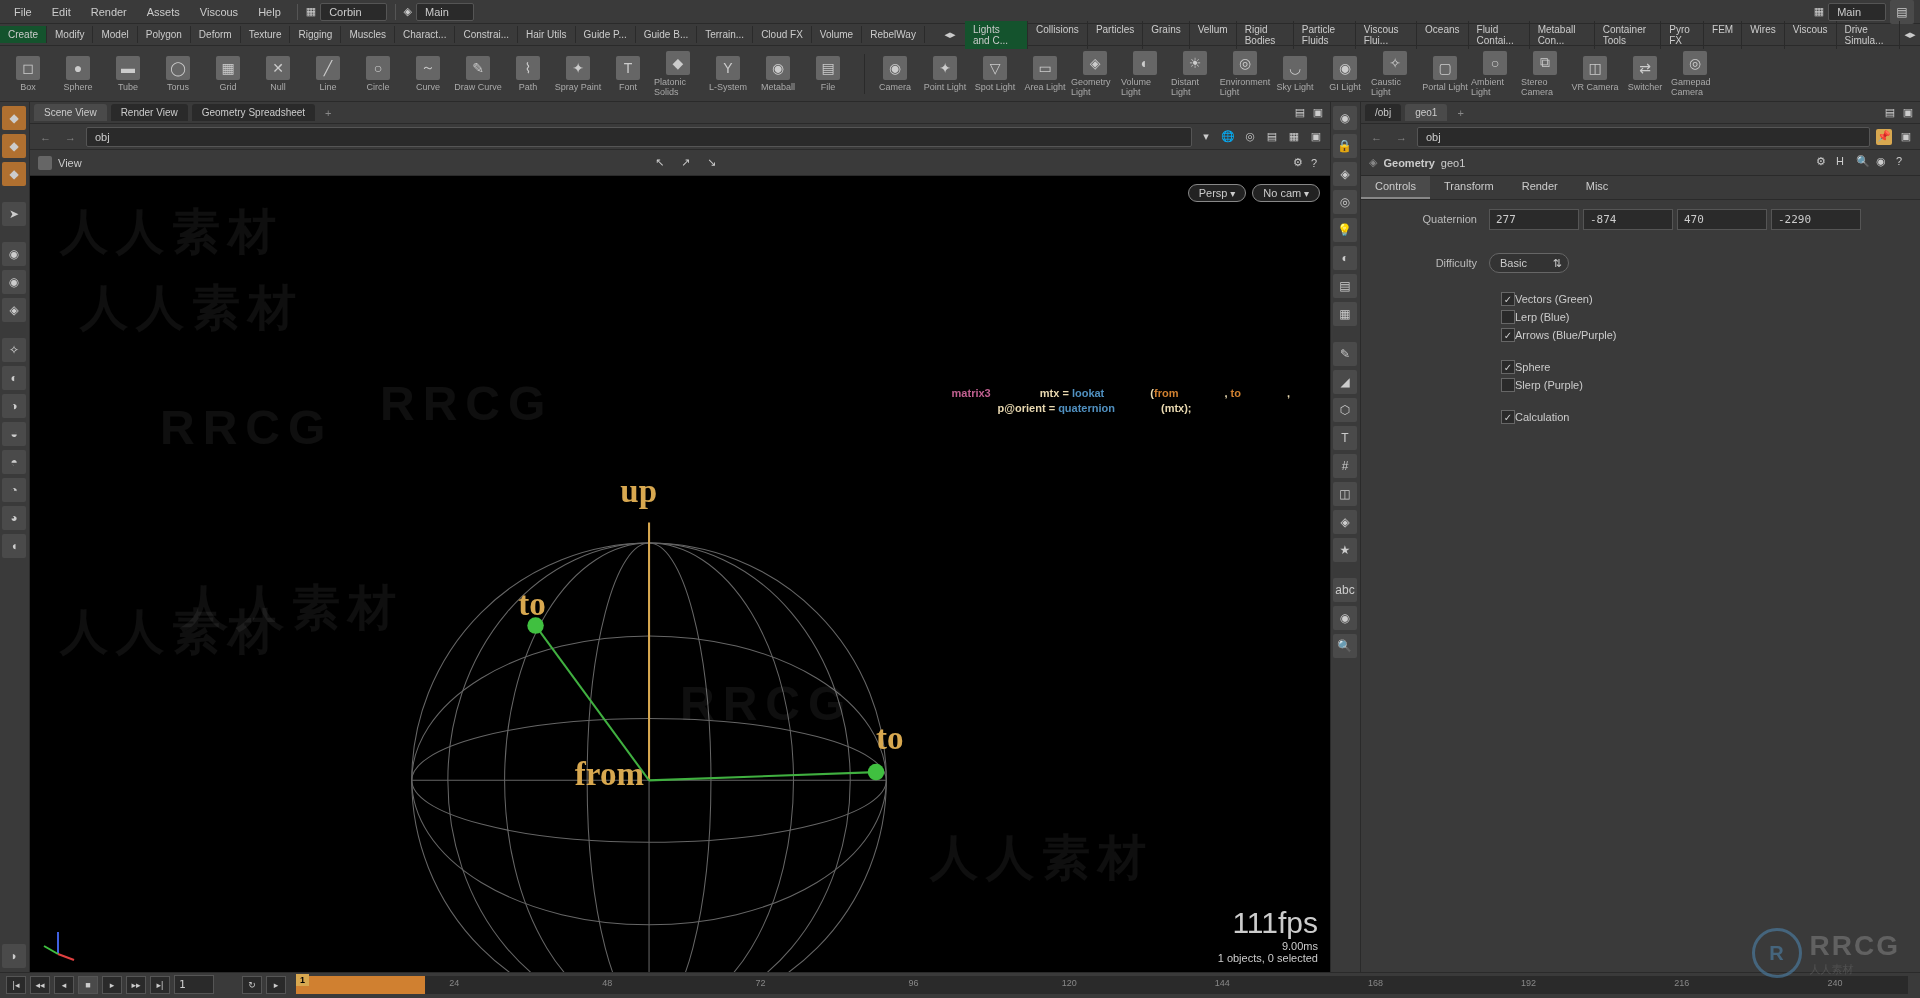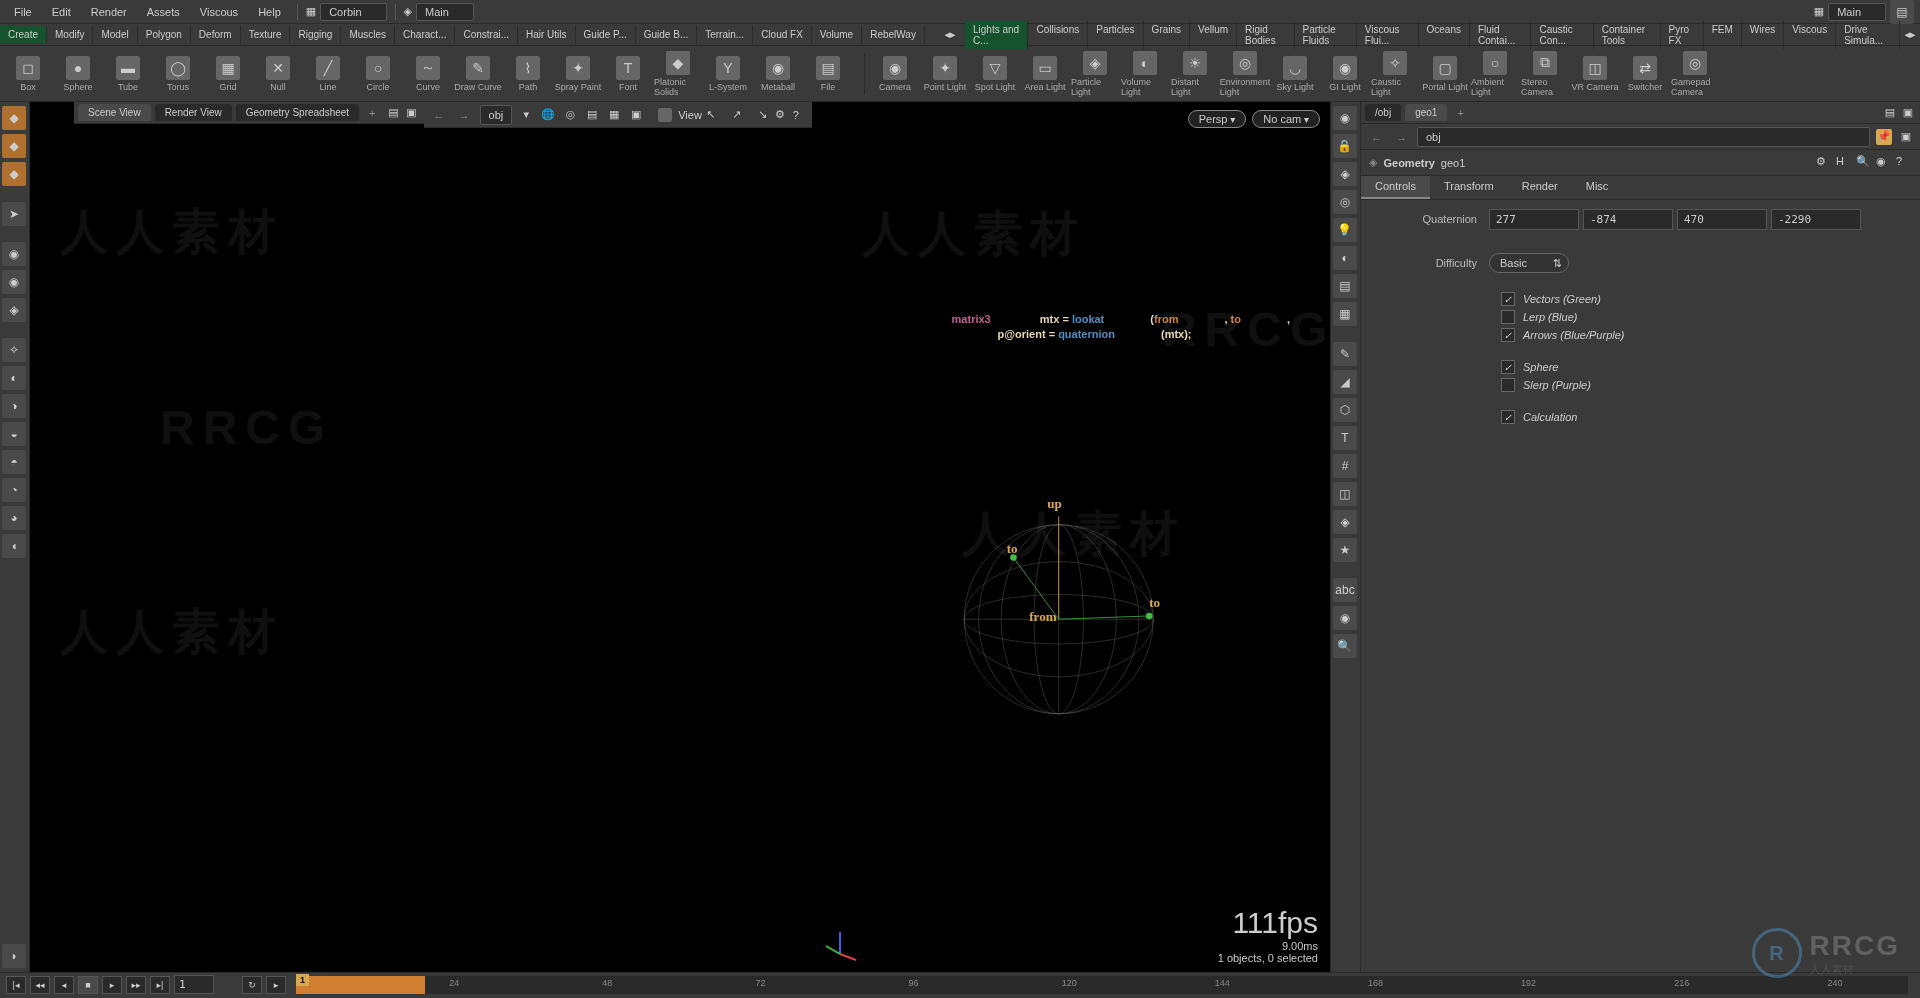--- a/index.html
+++ b/index.html
@@ -13,21 +13,21 @@
 .shelf-tab.active { background: #14532d; }
 .shelf-tools { background: #3a3a3a; height: 56px; display: flex; align-items: center; padding: 0 4px; gap: 2px; border-bottom: 1px solid #2a2a2a; }
 .tool-btn { display: flex; flex-direction: column; align-items: center; justify-content: center; width: 48px; height: 50px; cursor: pointer; border-radius: 2px; }
 .tool-icon { width: 24px; height: 24px; background: #666; border-radius: 2px; margin-bottom: 2px; display: flex; align-items: center; justify-content: center; font-size: 14px; }
 .tool-label { font-size: 9px; color: #aaa; }
 .tool-sep { width: 1px; height: 40px; background: #2a2a2a; margin: 0 4px; }
 .main-area { display: flex; height: 870px; }
 .left-tools { width: 30px; background: #3a3a3a; border-right: 1px solid #2a2a2a; display: flex; flex-direction: column; padding: 4px 2px; gap: 4px; }
 .lt-btn { width: 24px; height: 24px; background: #4a4a4a; border-radius: 2px; cursor: pointer; display: flex; align-items: center; justify-content: center; font-size: 12px; }
 .lt-btn.orange { background: #b07030; }
-.center-panel { flex: 1; display: flex; flex-direction: row; background: #000; padding-left: 44px; }
+.center-panel { flex: 1; display: flex; flex-direction: column; background: #000; }
 .pane-tabs { height: 22px; background: #3a3a3a; display: flex; align-items: center; border-bottom: 1px solid #2a2a2a; padding: 0 4px; gap: 4px; }
 .pane-tab { padding: 3px 10px; background: #2a2a2a; border-radius: 3px 3px 0 0; cursor: pointer; font-size: 10px; }
 .pane-tab.active { background: #4a4a4a; }
 .pane-tab-add { padding: 3px 6px; cursor: pointer; color: #888; }
 .pane-right-icons { margin-left: auto; display: flex; gap: 2px; }
 .pr-icon { width: 16px; height: 16px; cursor: pointer; display: flex; align-items: center; justify-content: center; }
 .path-bar { height: 26px; background: #3a3a3a; display: flex; align-items: center; padding: 0 6px; gap: 6px; border-bottom: 1px solid #2a2a2a; }
 .nav-arrow { padding: 2px 4px; cursor: pointer; color: #888; }
 .path-field { flex: 1; background: #2a2a2a; border: 1px solid #555; padding: 3px 8px; border-radius: 2px; color: #ccc; }
 .view-header { height: 26px; background: #3a3a3a; display: flex; align-items: center; padding: 0 8px; border-bottom: 1px solid #2a2a2a; }
@@ -58,21 +58,21 @@
 .param-tab.active { background: #4a4a4a; border-bottom: 2px solid #888; }
 .param-body { padding: 8px; }
 .param-row { display: flex; align-items: center; margin-bottom: 6px; height: 22px; }
 .param-label { width: 120px; text-align: right; padding-right: 12px; color: #bbb; font-size: 11px; }
 .param-field { flex: 1; background: #2a2a2a; border: 1px solid #555; padding: 3px 6px; margin-right: 4px; font-family: monospace; color: #ccc; }
 .param-field.quad { max-width: 90px; }
 .param-select { background: #333; border: 1px solid #666; padding: 3px 18px 3px 10px; border-radius: 10px; position: relative; cursor: pointer; min-width: 80px; }
 .param-slider { flex: 1; height: 4px; background: #2a2a2a; position: relative; margin: 0 8px; border-radius: 2px; }
 .param-slider-fill { height: 100%; background: #3060a0; border-radius: 2px; }
 .param-slider-thumb { position: absolute; top: -4px; width: 6px; height: 12px; background: #888; border-radius: 1px; }
-.param-check { display: flex; align-items: center; gap: 8px; margin-bottom: 4px; padding-left: 132px; cursor: pointer; font-style: italic; }
+.param-check { display: flex; align-items: center; margin-bottom: 4px; padding-left: 132px; cursor: pointer; }
 .check-box { width: 14px; height: 14px; border: 1px solid #666; background: #2a2a2a; display: flex; align-items: center; justify-content: center; font-size: 10px; }
 .check-box.checked::after { content: '✓'; color: #ccc; }
 .timeline { height: 48px; background: #3a3a3a; border-top: 1px solid #2a2a2a; display: flex; flex-direction: column; }
 .timeline-top { display: flex; align-items: center; height: 24px; padding: 0 6px; gap: 4px; }
 .play-btn { width: 20px; height: 18px; background: #2a2a2a; border: 1px solid #555; cursor: pointer; display: flex; align-items: center; justify-content: center; font-size: 9px; }
 .frame-field { width: 40px; background: #2a2a2a; border: 1px solid #555; padding: 2px 4px; font-family: monospace; color: #ccc; }
 .timeline-track { flex: 1; height: 18px; background: #2a2a2a; position: relative; margin: 0 6px; }
 .timeline-fill { position: absolute; left: 0; top: 0; height: 100%; background: #d08030; }
 .timeline-ticks { position: absolute; top: 0; left: 0; right: 0; bottom: 0; display: flex; }
 .tl-tick { position: absolute; color: #888; font-size: 9px; top: 2px; }
@@ -135,21 +135,21 @@
       <div class="shelf-tab active">Lights and C...</div>
       <div class="shelf-tab">Collisions</div>
       <div class="shelf-tab">Particles</div>
       <div class="shelf-tab">Grains</div>
       <div class="shelf-tab">Vellum</div>
       <div class="shelf-tab">Rigid Bodies</div>
       <div class="shelf-tab">Particle Fluids</div>
       <div class="shelf-tab">Viscous Flui...</div>
       <div class="shelf-tab">Oceans</div>
       <div class="shelf-tab">Fluid Contai...</div>
-      <div class="shelf-tab">Caustic Con...</div>
+      <div class="shelf-tab">Metaball Con...</div>
       <div class="shelf-tab">Container Tools</div>
       <div class="shelf-tab">Pyro FX</div>
       <div class="shelf-tab">FEM</div>
       <div class="shelf-tab">Wires</div>
       <div class="shelf-tab">Viscous</div>
       <div class="shelf-tab">Drive Simula...</div>
     </div>
   <div style="width:20px;display:flex;align-items:center;justify-content:center">◂▸</div>
 </div>
 
@@ -238,21 +238,21 @@
       <div class="tool-btn">
         <div class="tool-icon">▽</div>
         <div class="tool-label">Spot Light</div>
       </div>
       <div class="tool-btn">
         <div class="tool-icon">▭</div>
         <div class="tool-label">Area Light</div>
       </div>
       <div class="tool-btn">
         <div class="tool-icon">◈</div>
-        <div class="tool-label">Particle Light</div>
+        <div class="tool-label">Geometry Light</div>
       </div>
       <div class="tool-btn">
         <div class="tool-icon">◐</div>
         <div class="tool-label">Volume Light</div>
       </div>
       <div class="tool-btn">
         <div class="tool-icon">☀</div>
         <div class="tool-label">Distant Light</div>
       </div>
       <div class="tool-btn">

